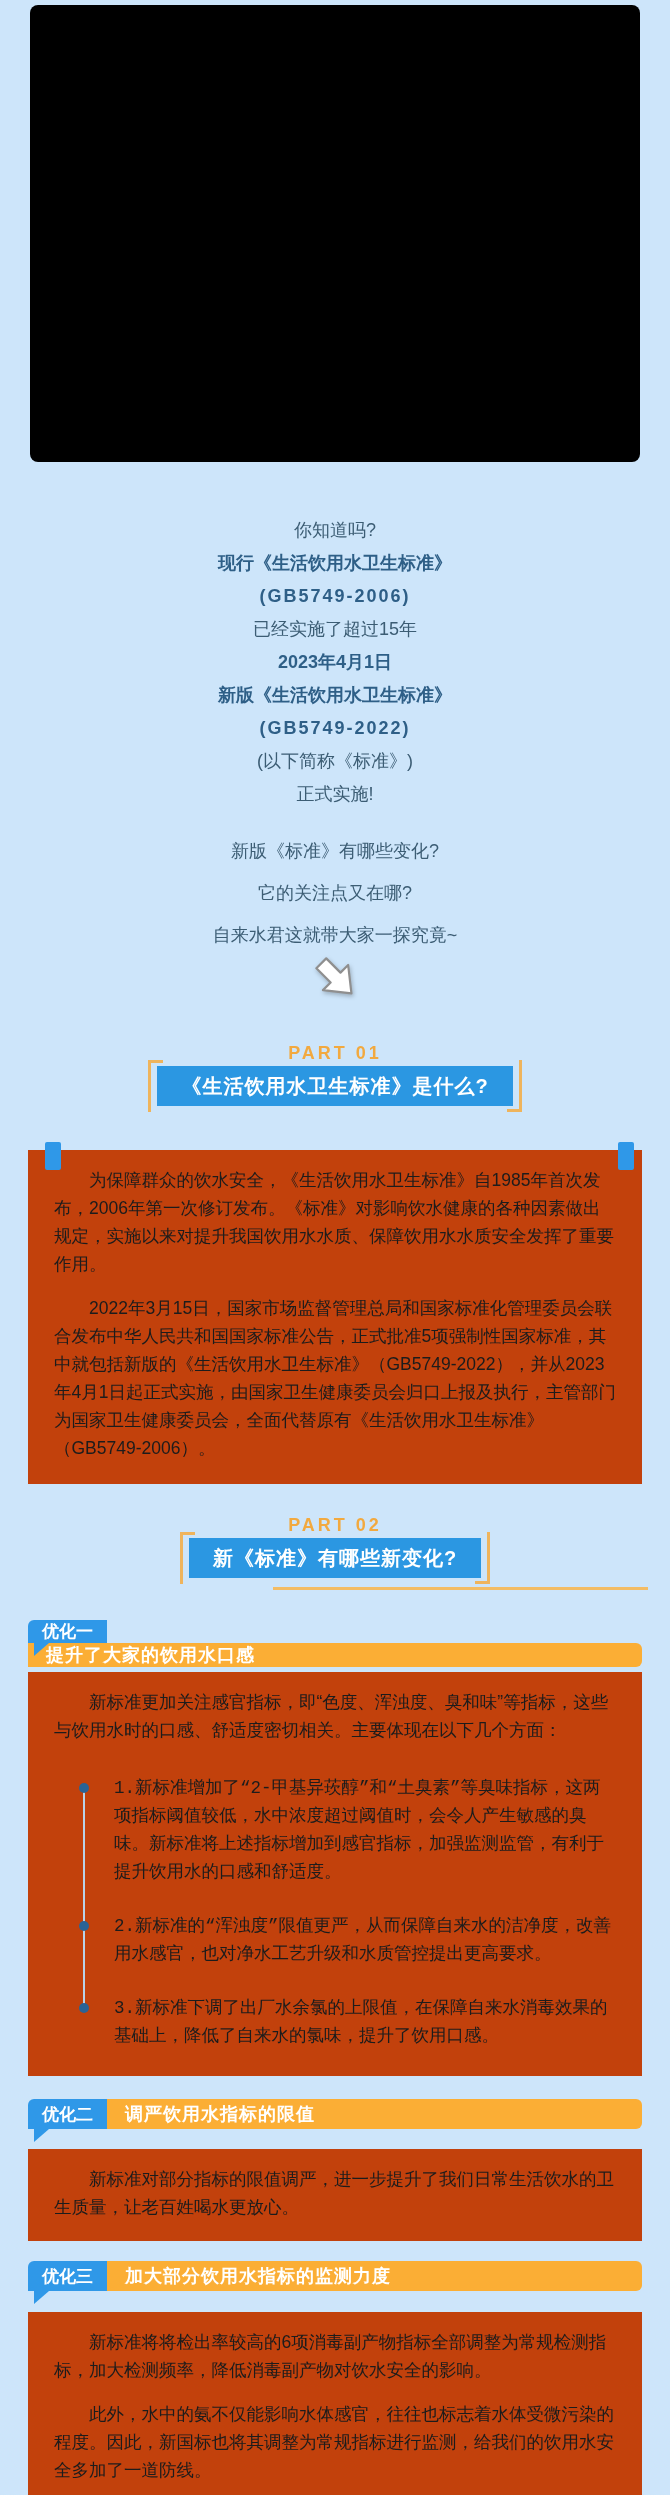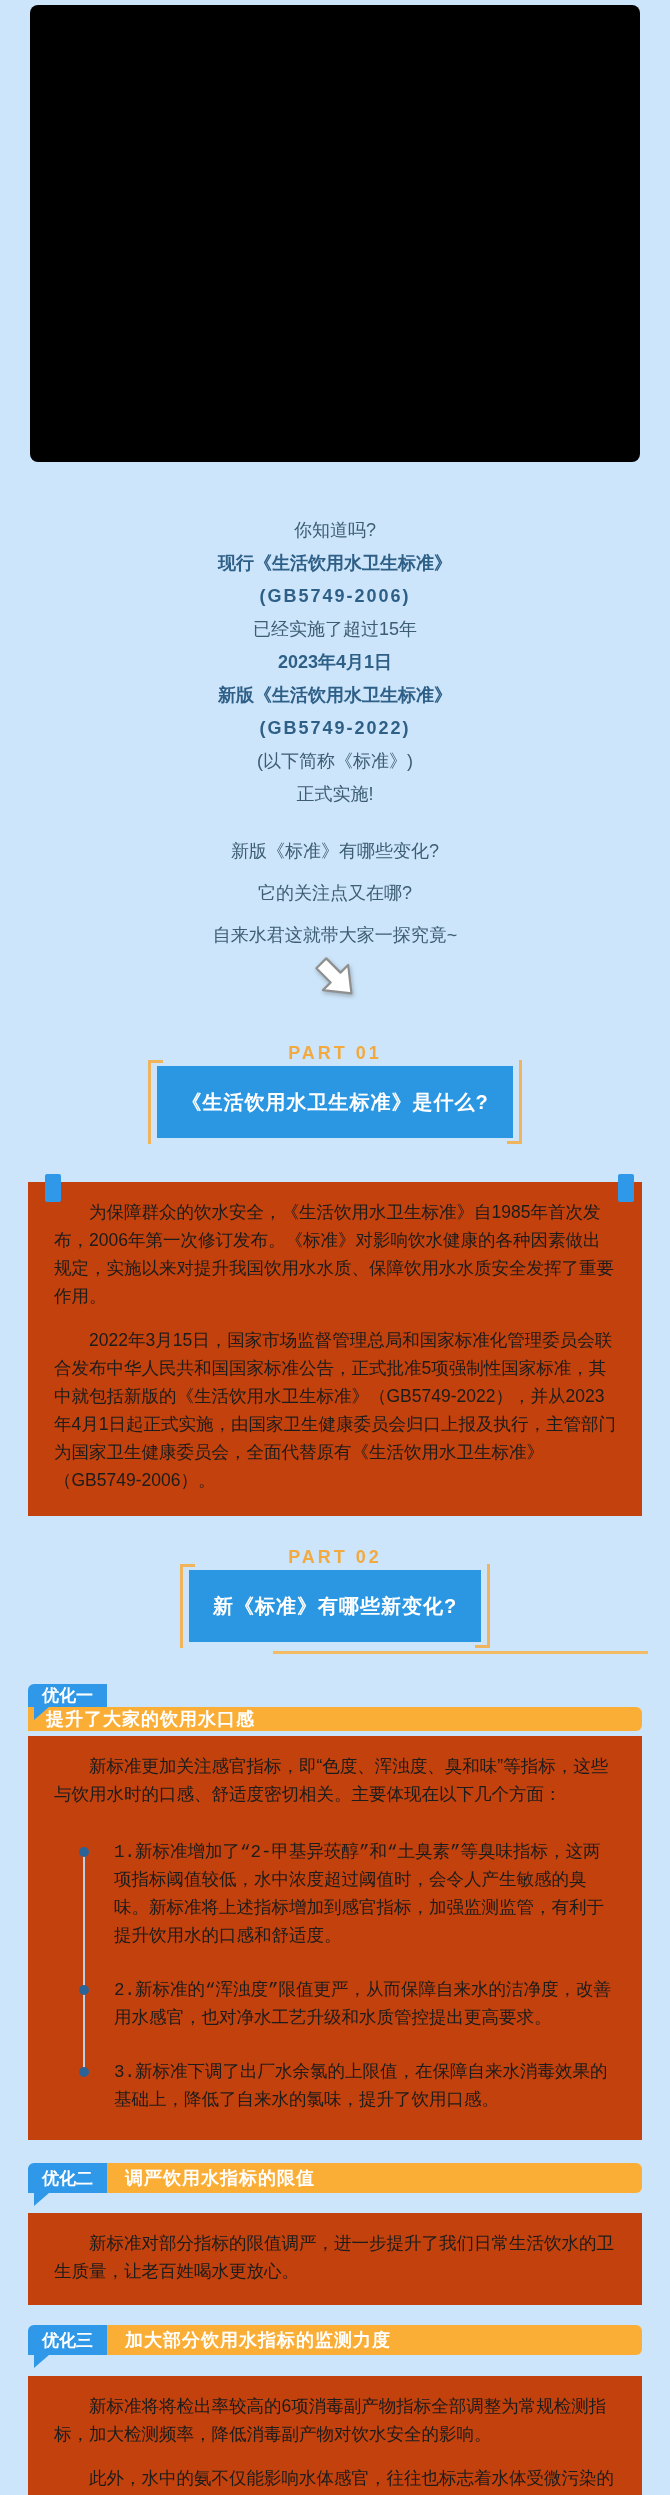--- a/index.html
+++ b/index.html
@@ -84,21 +84,21 @@
 
   
   .arrow-row{height:46px;margin-top:-2px;display:flex;justify-content:center;}
   .arrow-row svg{filter:drop-shadow(1px 2px 2px rgba(0,0,0,.25));}
 
   
   .part-label{margin-top:42px;text-align:center;font-size:18px;font-weight:bold;letter-spacing:3px;color:#f2a93f;line-height:22px;}
   .part-box-row{margin-top:2px;text-align:center;}
   .part-box{
     position:relative;display:inline-block;background:#2b97e2;color:#fff;
-    font-size:20px;font-weight:bold;line-height:40px;padding:16px 24px;letter-spacing:1px;
+    font-size:20px;font-weight:bold;line-height:40px;padding:0 24px;letter-spacing:1px;
   }
   .part-box::before{
     content:'';position:absolute;left:-9px;top:-6px;bottom:-6px;width:12px;
     border-left:3px solid #efb45c;border-top:3px solid #efb45c;
   }
   .part-box::after{
     content:'';position:absolute;right:-9px;top:-6px;bottom:-6px;width:12px;
     border-right:3px solid #efb45c;border-bottom:3px solid #efb45c;
   }
   .p2-underline{height:3px;background:#f3bc64;margin:9px 22px 0 273px;}

